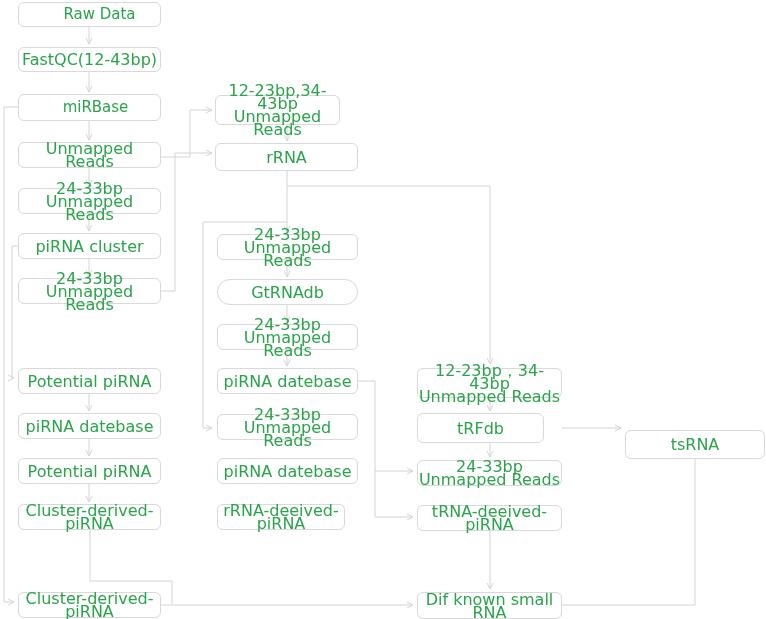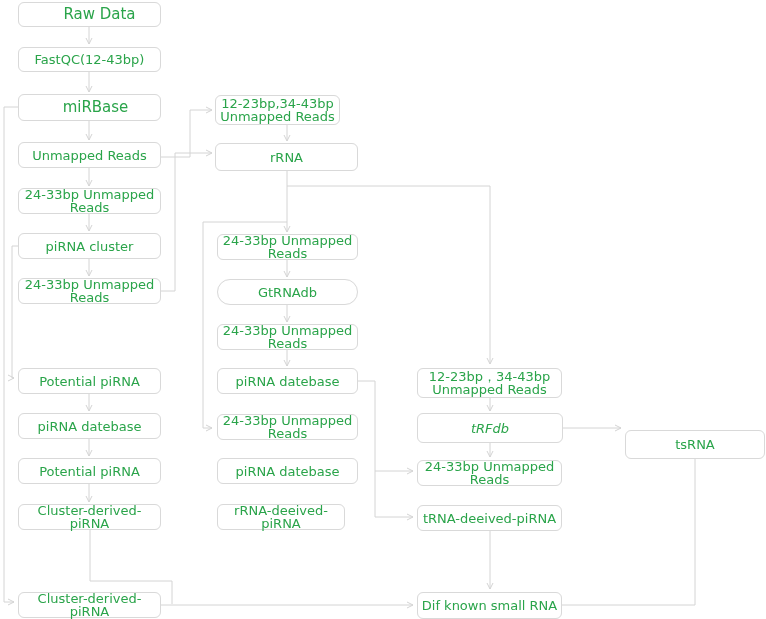--- a/index.html
+++ b/index.html
@@ -21,21 +21,21 @@
   svg.wires path{fill:none;stroke:var(--line);stroke-width:1;stroke-linejoin:round;}
   .node{
     position:absolute;
     box-sizing:border-box;
     background:#fff;
     border:1px solid var(--border);
     border-radius:6px;
     color:var(--green);
     display:flex;align-items:center;justify-content:center;
     text-align:center;
-    font-size:13px;
+    font-size:16px;
     line-height:13px;
     white-space:pre-line;
     z-index:1;
     box-shadow:0 0 1px rgba(0,0,0,0.03);
   }
   .node.big{font-size:15px;line-height:17px;}
 </style>
 </head>
 <body>
 
@@ -102,20 +102,20 @@
   <div class="node" style="left:217px;top:234px;width:141px;height:26px;">24-33bp Unmapped Reads</div>
   <div class="node" style="left:217px;top:279px;width:141px;height:26px;border-radius:13px;">GtRNAdb</div>
   <div class="node" style="left:217px;top:324px;width:141px;height:26px;">24-33bp Unmapped Reads</div>
   <div class="node" style="left:217px;top:368px;width:141px;height:26px;">piRNA datebase</div>
   <div class="node" style="left:217px;top:414px;width:141px;height:26px;">24-33bp Unmapped Reads</div>
   <div class="node" style="left:217px;top:458px;width:141px;height:26px;">piRNA datebase</div>
   <div class="node" style="left:217px;top:504px;width:128px;height:26px;">rRNA-deeived-piRNA</div>
 
   <div class="node" style="left:417px;top:368px;width:145px;height:30px;">12-23bp，34-43bp
 Unmapped Reads</div>
-  <div class="node" style="left:417px;top:413px;width:146px;height:30px;font-style:italic;">tRFdb</div>
+  <div class="node" style="left:417px;top:413px;width:127px;height:30px;">tRFdb</div>
   <div class="node" style="left:417px;top:460px;width:145px;height:26px;">24-33bp Unmapped Reads</div>
   <div class="node" style="left:417px;top:505px;width:145px;height:26px;">tRNA-deeived-piRNA</div>
   <div class="node" style="left:417px;top:592px;width:145px;height:27px;">Dif known small RNA</div>
 
   <div class="node" style="left:625px;top:414px;width:140px;height:29px;margin-top:16px;">tsRNA</div>
 
 </div>
 
 </body></html>

